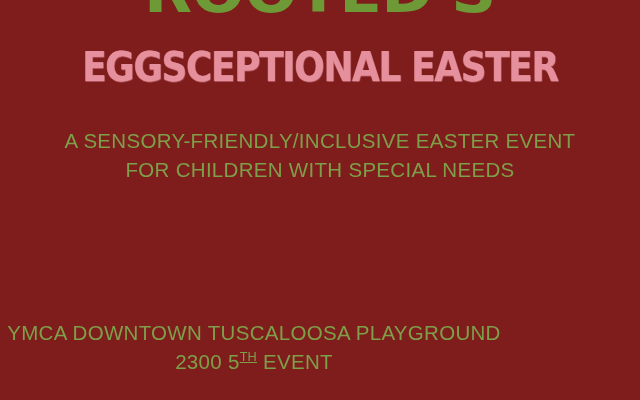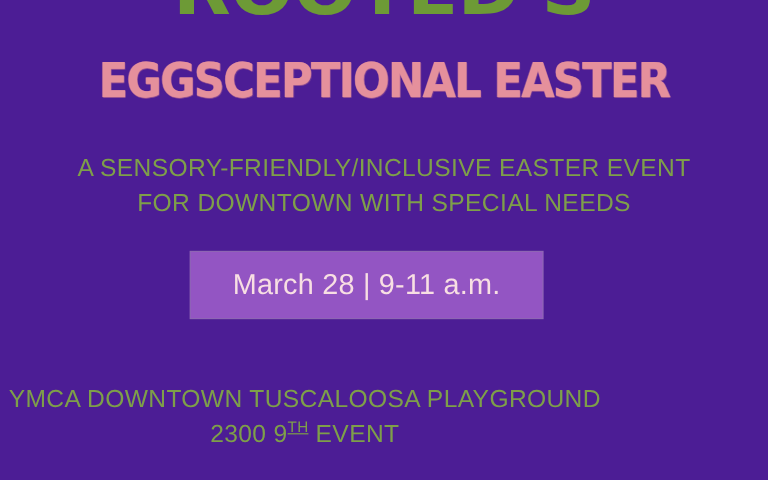--- a/index.html
+++ b/index.html
@@ -13,21 +13,21 @@
     overflow: hidden;
     background: #fdeeca;
     font-family: "Liberation Sans", sans-serif;
     -webkit-font-smoothing: antialiased;
   }
 
   #flyer {
     position: relative;
     width: 640px;
     height: 400px;
-    background: #4c1d95;
+    background: #7f1d1d;
     overflow: hidden;
   }
 
   
   .brand-title-clip {
     position: absolute;
     left: 0;
     top: 0;
     width: 640px;
     height: 27px;
@@ -147,25 +147,22 @@
 <div id="flyer">
 
   <div class="brand-title-clip">
     <div class="brand-title">ROOTED'S</div>
   </div>
 
   <div class="headline">EGGSCEPTIONAL EASTER</div>
 
   <div class="subtitle">
     <span class="line">A SENSORY-FRIENDLY/INCLUSIVE EASTER EVENT</span>
-    <span class="line">FOR DOWNTOWN WITH SPECIAL NEEDS</span>
+    <span class="line">FOR CHILDREN WITH SPECIAL NEEDS</span>
   </div>
 
-  <div class="date-banner">
-    <span class="date-banner-text">March 28 | 9-11 a.m.</span>
-  </div>
 
   <div class="location">
     <span class="line">YMCA DOWNTOWN TUSCALOOSA PLAYGROUND</span>
-    <span class="line"><span>2300 9</span><span class="ordinal">TH</span><span> EVENT</span></span>
+    <span class="line"><span>2300 5</span><span class="ordinal">TH</span><span> EVENT</span></span>
   </div>
 
 </div>
 
 </body></html>

